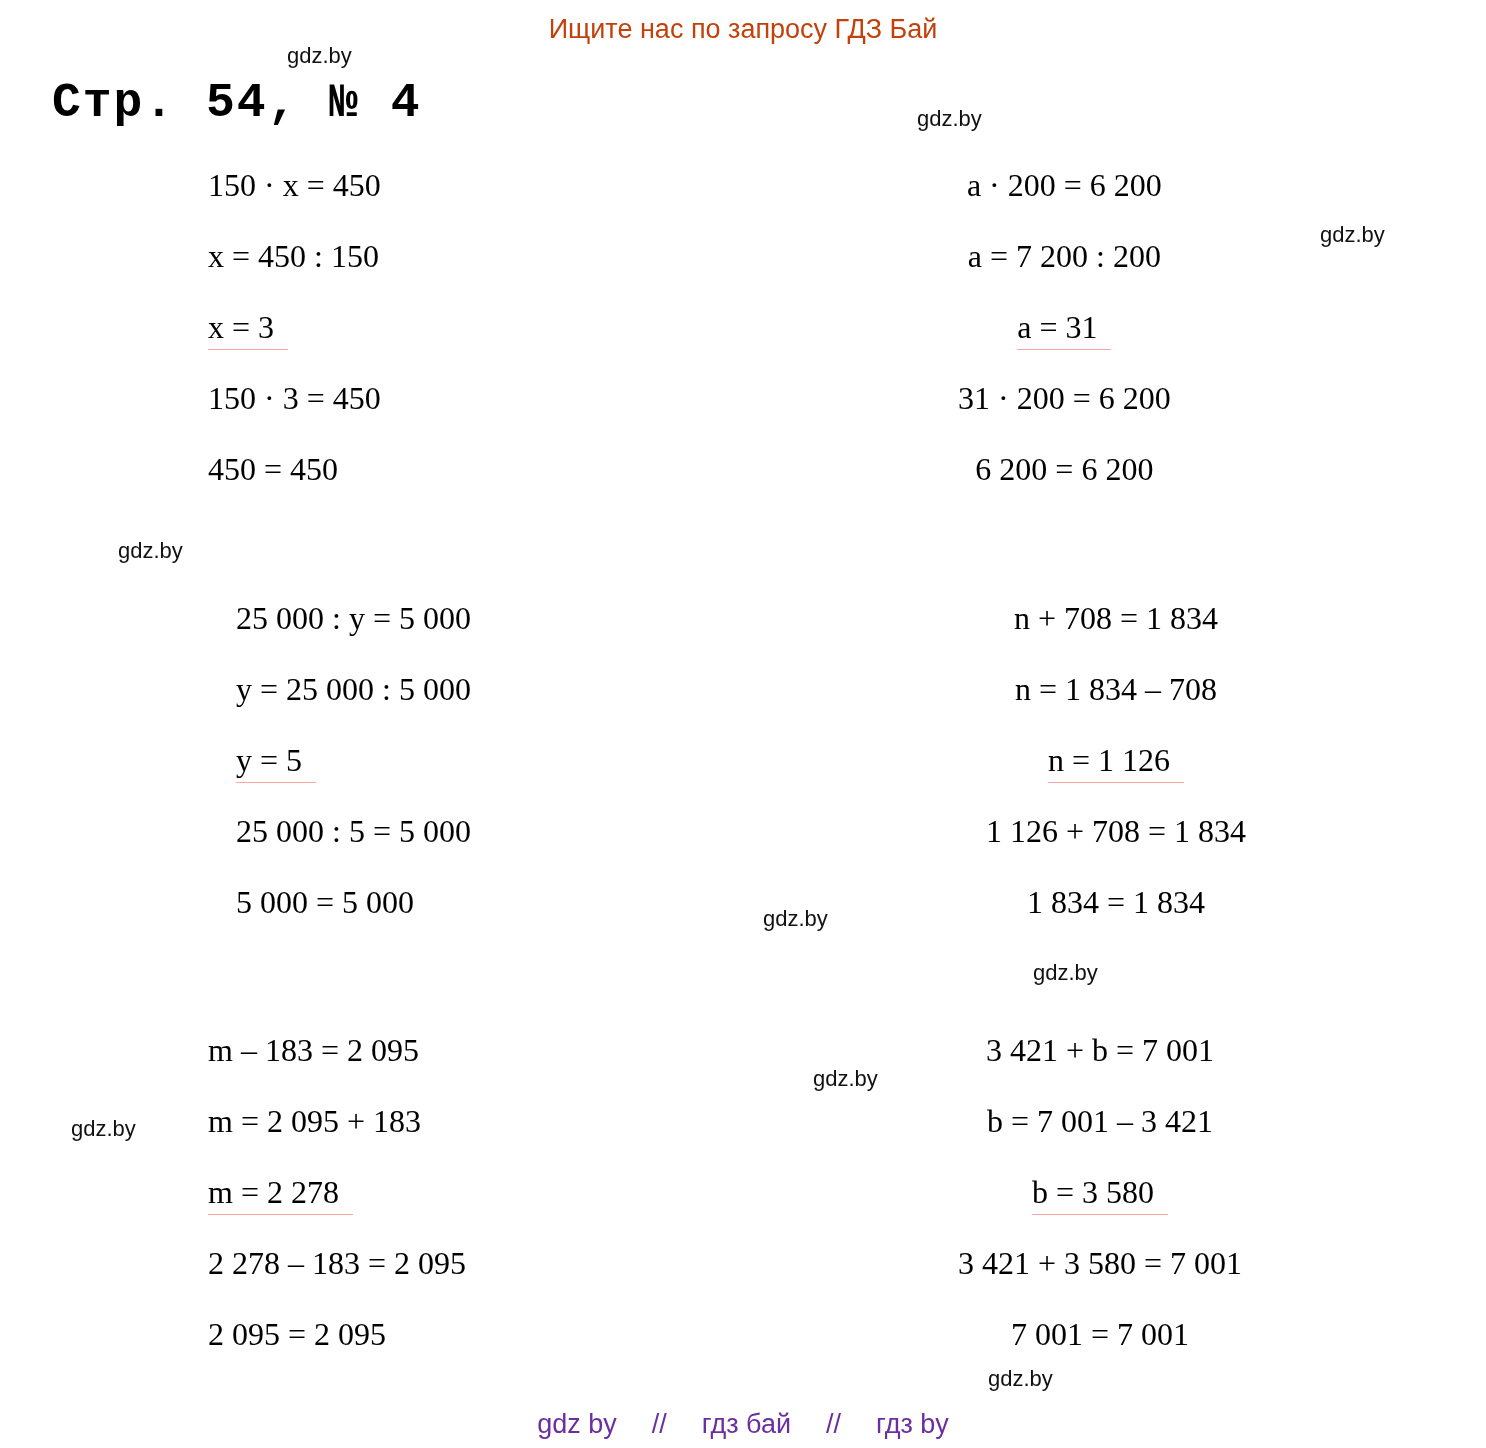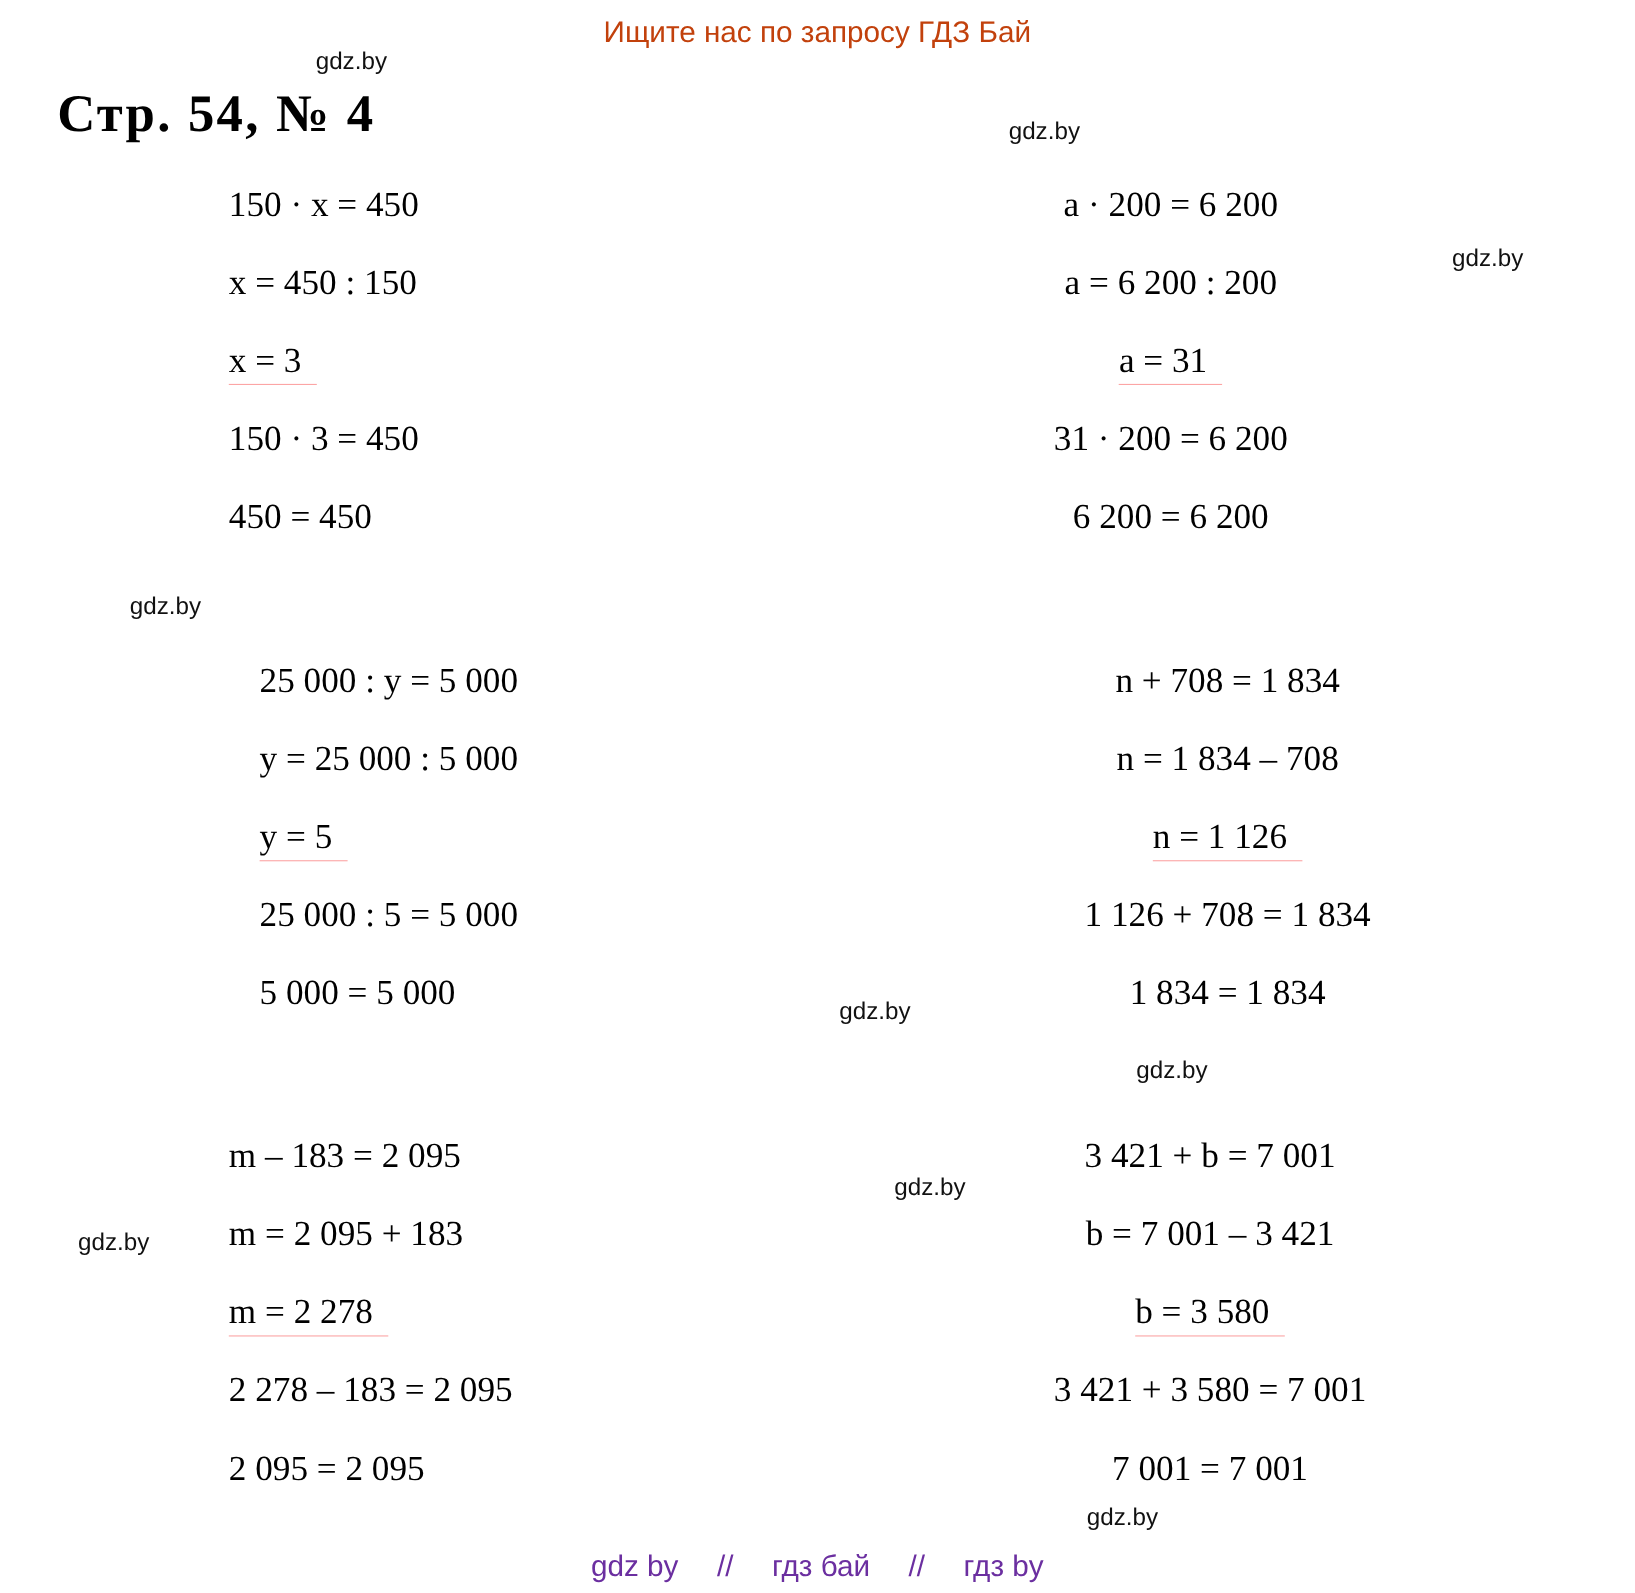--- a/index.html
+++ b/index.html
@@ -23,21 +23,21 @@
     font-size: 27px;
     color: #c2410c;
     margin-top: 12px;
   }
 
   .heading {
     position: absolute;
     left: 52px;
     top: 76px;
     margin: 0;
-    font-family: Liberation Serif, serif;
+    font-family: Liberation Mono, monospace;
     font-weight: bold;
     font-size: 48px;
     letter-spacing: 2px;
     white-space: nowrap;
   }
 
   .watermark {
     position: absolute;
     font-family: "Liberation Sans", sans-serif;
     font-size: 22px;
@@ -112,21 +112,21 @@
   <div class="block col-l row-0">
     <div class="eq-line">150 · x = 450</div>
     <div class="eq-line">x = 450 : 150</div>
     <div class="eq-line"><span class="u">x = 3</span></div>
     <div class="eq-line">150 · 3 = 450</div>
     <div class="eq-line">450 = 450</div>
   </div>
 
   <div class="block col-r row-0">
     <div class="eq-line">a · 200 = 6 200</div>
-    <div class="eq-line">a = 6 200 : 200</div>
+    <div class="eq-line">a = 7 200 : 200</div>
     <div class="eq-line"><span class="u">a = 31</span></div>
     <div class="eq-line">31 · 200 = 6 200</div>
     <div class="eq-line">6 200 = 6 200</div>
   </div>
 
   <div class="block col-l row-1">
     <div class="eq-line">25 000 : y = 5 000</div>
     <div class="eq-line">y = 25 000 : 5 000</div>
     <div class="eq-line"><span class="u">y = 5</span></div>
     <div class="eq-line">25 000 : 5 = 5 000</div>

